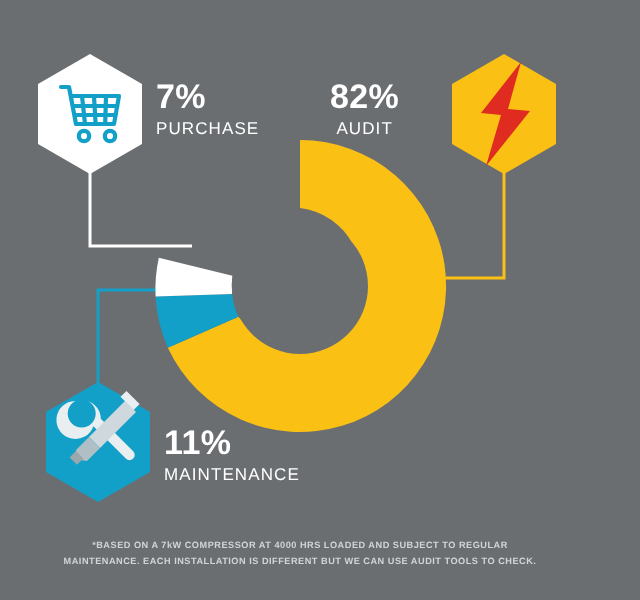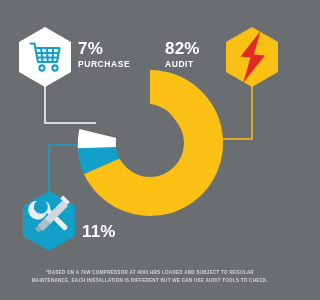--- a/index.html
+++ b/index.html
@@ -30,28 +30,29 @@
     white-space: nowrap;
   }
   .stat .pct {
     font-size: 17px;
     font-weight: 700;
     letter-spacing: 0.2px;
     display: block;
   }
   .stat .cap {
     font-size: 8.5px;
-    font-weight: 700;
+    font-weight: 400;
     letter-spacing: 0.55px;
     display: block;
     margin-top: 3px;
+    text-align: center;
   }
   #stat-purchase { left: 78px; top: 40px; }
   #stat-energy   { left: 165px; top: 40px; text-align: left; }
-  #stat-maintenance { left: 82px; top: 223px; }
+  #stat-maintenance { left: 82px; top: 213px; }
 
   
   #footnote {
     position: absolute;
     left: 22px;
     top: 269px;
     width: 256px;
     text-align: center;
     color: #d2d4d5;
     font-size: 4.6px;
@@ -148,20 +149,21 @@
     <span class="cap">PURCHASE</span>
   </div>
 
   <div class="stat" id="stat-energy">
     <span class="pct">82%</span>
     <span class="cap">AUDIT</span>
   </div>
 
   <div class="stat" id="stat-maintenance">
     <span class="pct">11%</span>
+    <span class="cap">MAINTENANCE</span>
   </div>
 
   <div id="footnote">
     <span>*BASED ON A 7kW COMPRESSOR AT 4000 HRS LOADED AND SUBJECT TO REGULAR</span>
     <span>MAINTENANCE. EACH INSTALLATION IS DIFFERENT BUT WE CAN USE AUDIT TOOLS TO CHECK.</span>
   </div>
 
 </div>
 
 </body></html>

